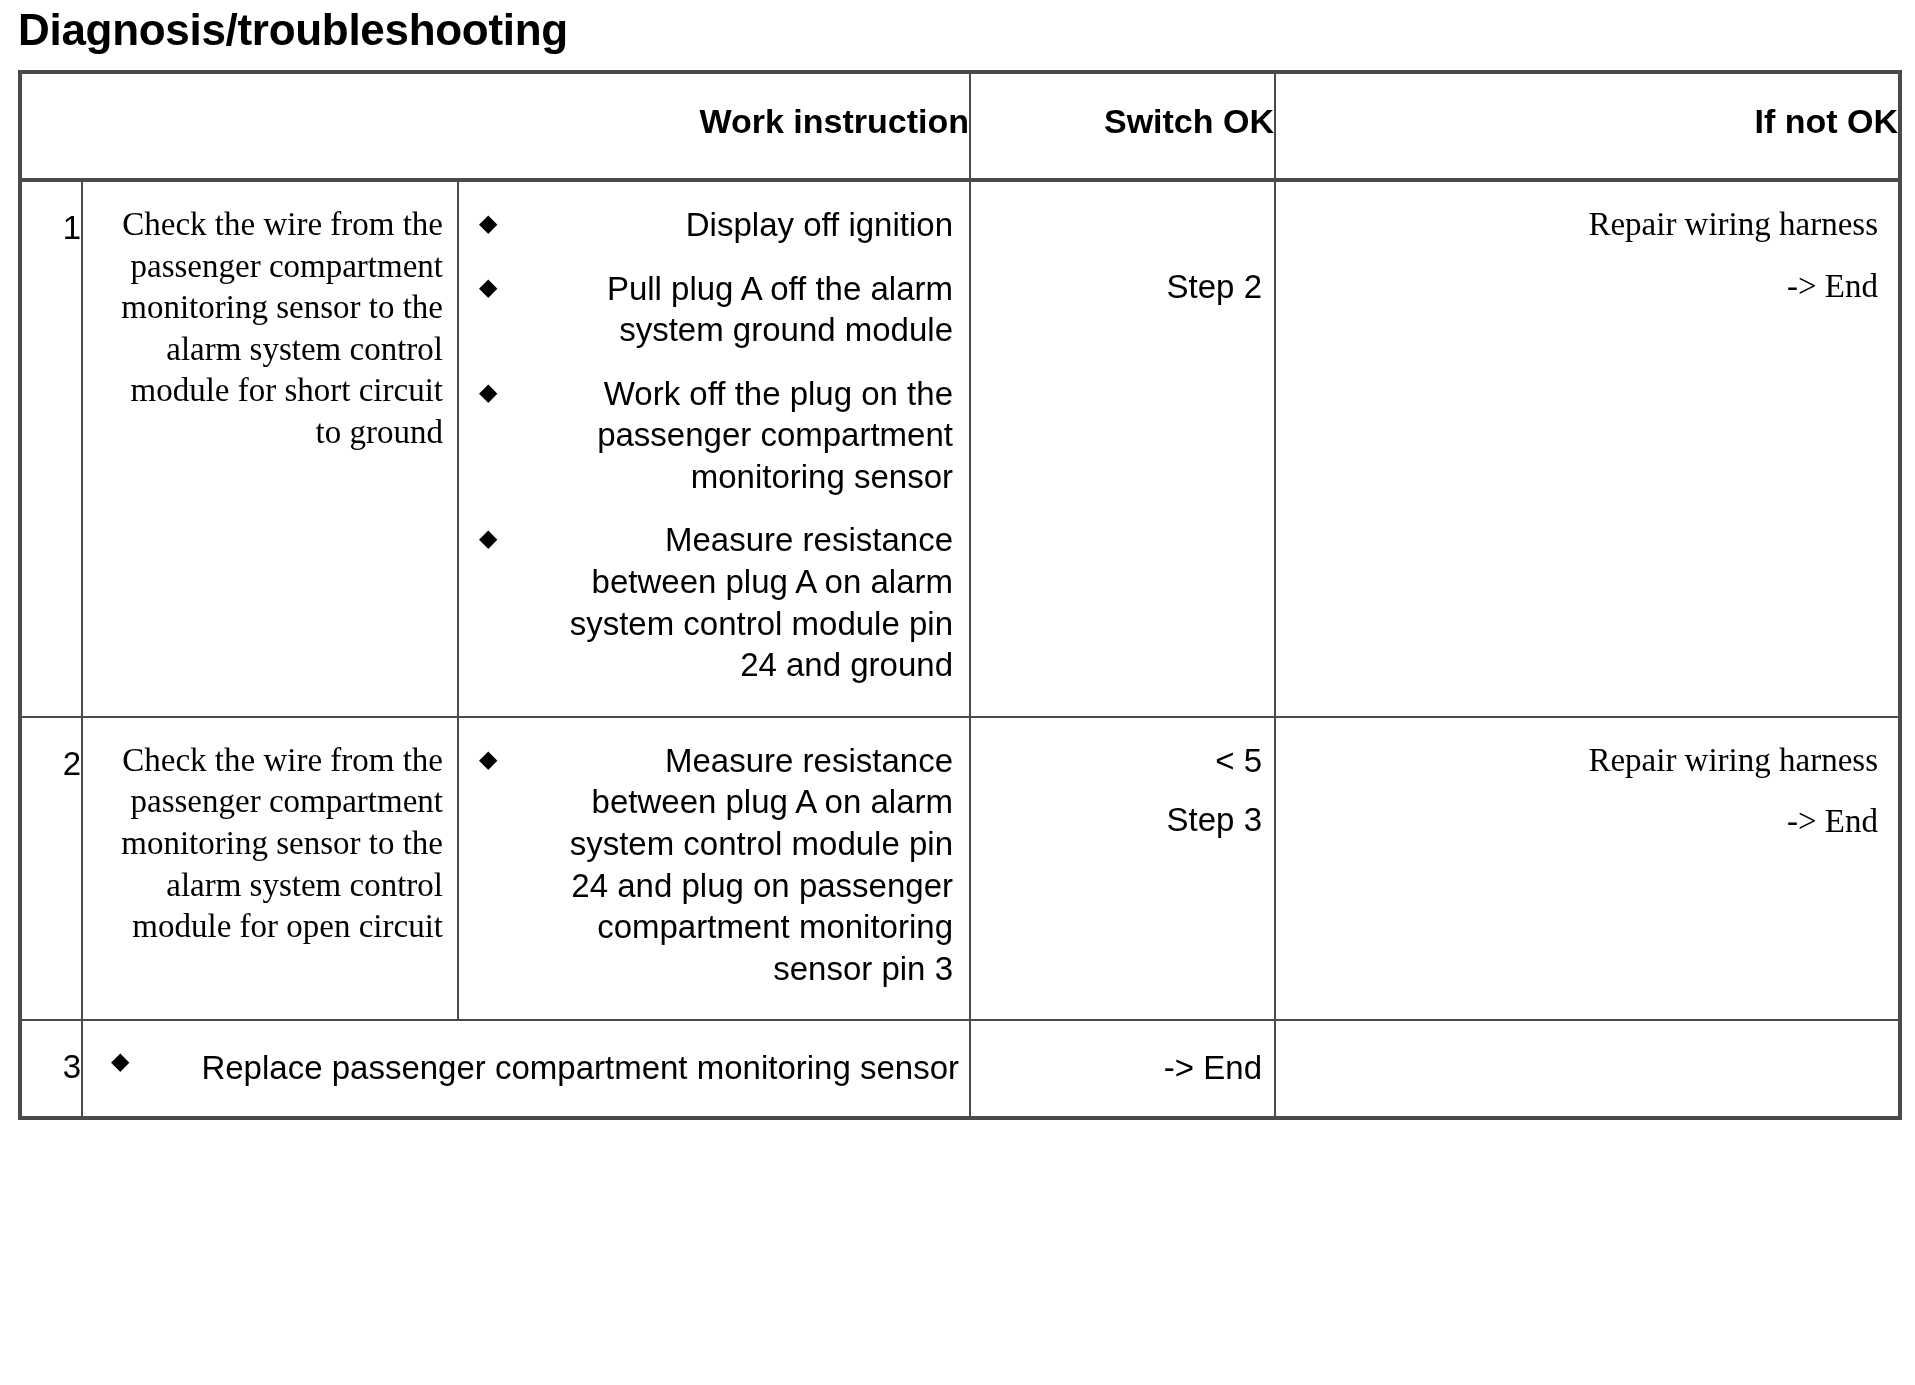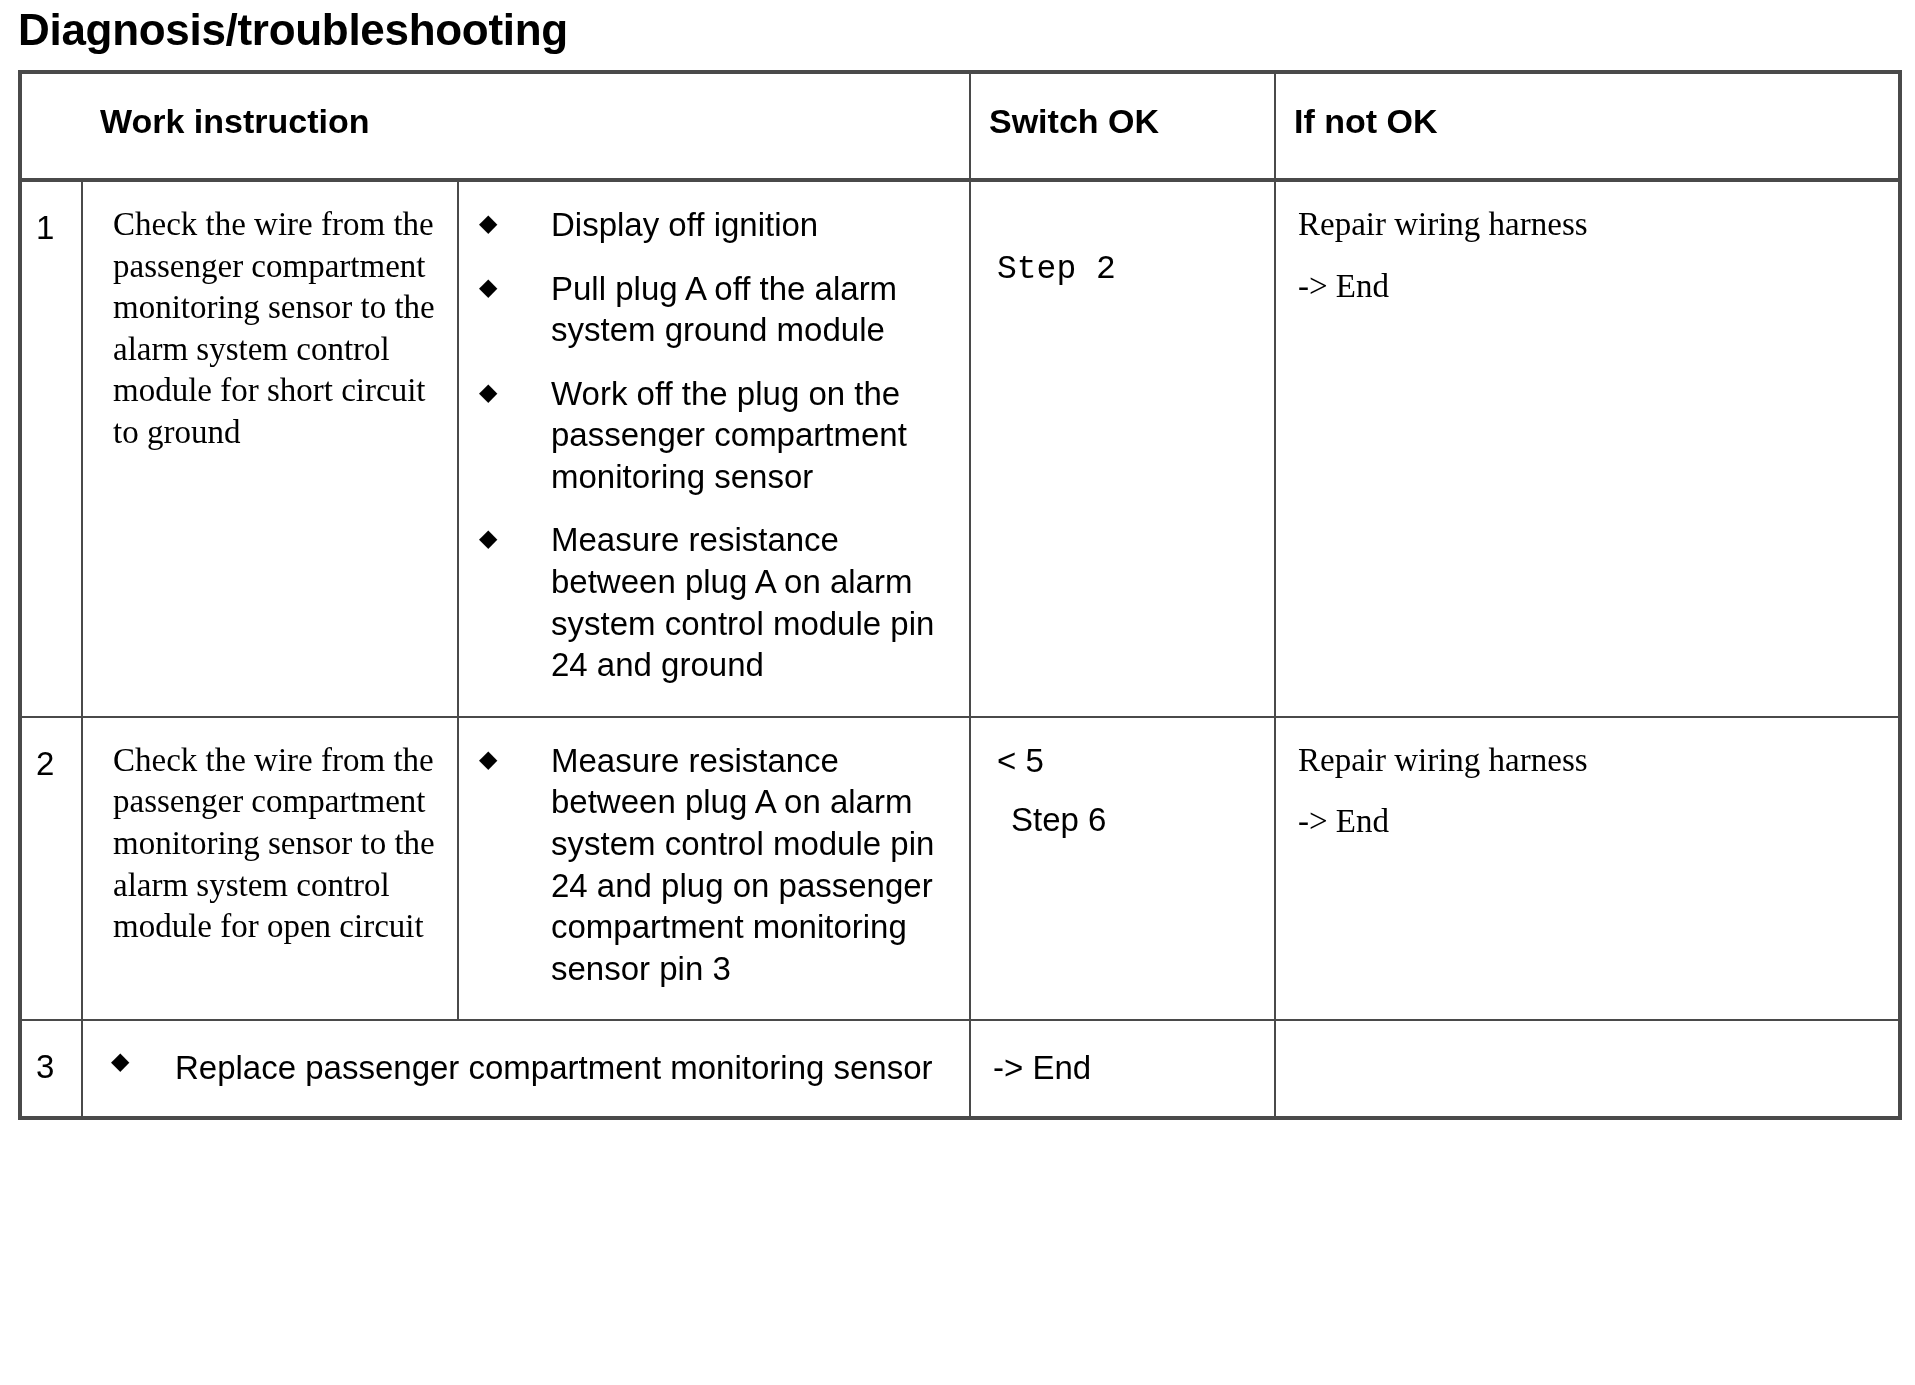--- a/index.html
+++ b/index.html
@@ -36,21 +36,21 @@
     top: 70px;
     width: 1880px;
     border-collapse: collapse;
     table-layout: fixed;
   }
   table.diag td, table.diag th {
     border: 2px solid #4a4a4a;
     vertical-align: top;
     padding: 0;
     font-weight: normal;
-    text-align: left;
+    text-align: right;
   }
   
   table.diag {
     border: 4px solid #4a4a4a;
   }
   .hdr-cell {
     border-bottom: 4px solid #4a4a4a !important;
     border-top: 4px solid #4a4a4a !important;
     height: 104px;
   }
@@ -124,22 +124,21 @@
     font-size: 33px;
     line-height: 1.3;
     padding: 22px 12px 10px 26px;
     display: block;
   }
   .disp-text.indent-1 {
     padding-top: 6px;
     padding-left: 40px;
   }
   .disp-text.pad-top-big {
-    padding-top: 67px;
-    font-family: Liberation Mono, monospace;
+    padding-top: 84px;
   }
   .ifnot-text {
     font-size: 33px;
     line-height: 1.26;
     padding: 22px 20px 0 22px;
     display: block;
     font-family: Liberation Serif, serif;
   }
   .ifnot-text.second {
     padding-top: 20px;
@@ -256,21 +255,21 @@
         <td class="c-bullets">
           <ul class="bullets">
             <li>
               <span class="bullet-mark">◆</span>
               <span>Measure resistance between plug A on alarm system control module pin 24 and plug on passenger compartment monitoring sensor pin 3</span>
             </li>
           </ul>
         </td>
         <td class="c-display">
           <span class="disp-text">&lt; 5</span>
-          <span class="disp-text indent-1">Step 6</span>
+          <span class="disp-text indent-1">Step 3</span>
         </td>
         <td class="c-ifnot">
           <span class="ifnot-text">Repair wiring harness</span>
           <span class="ifnot-text second">-&gt; End</span>
         </td>
       </tr>
 
       <tr class="row-sep-thick">
         <td class="c-num">
           <span class="numtxt">3</span>

